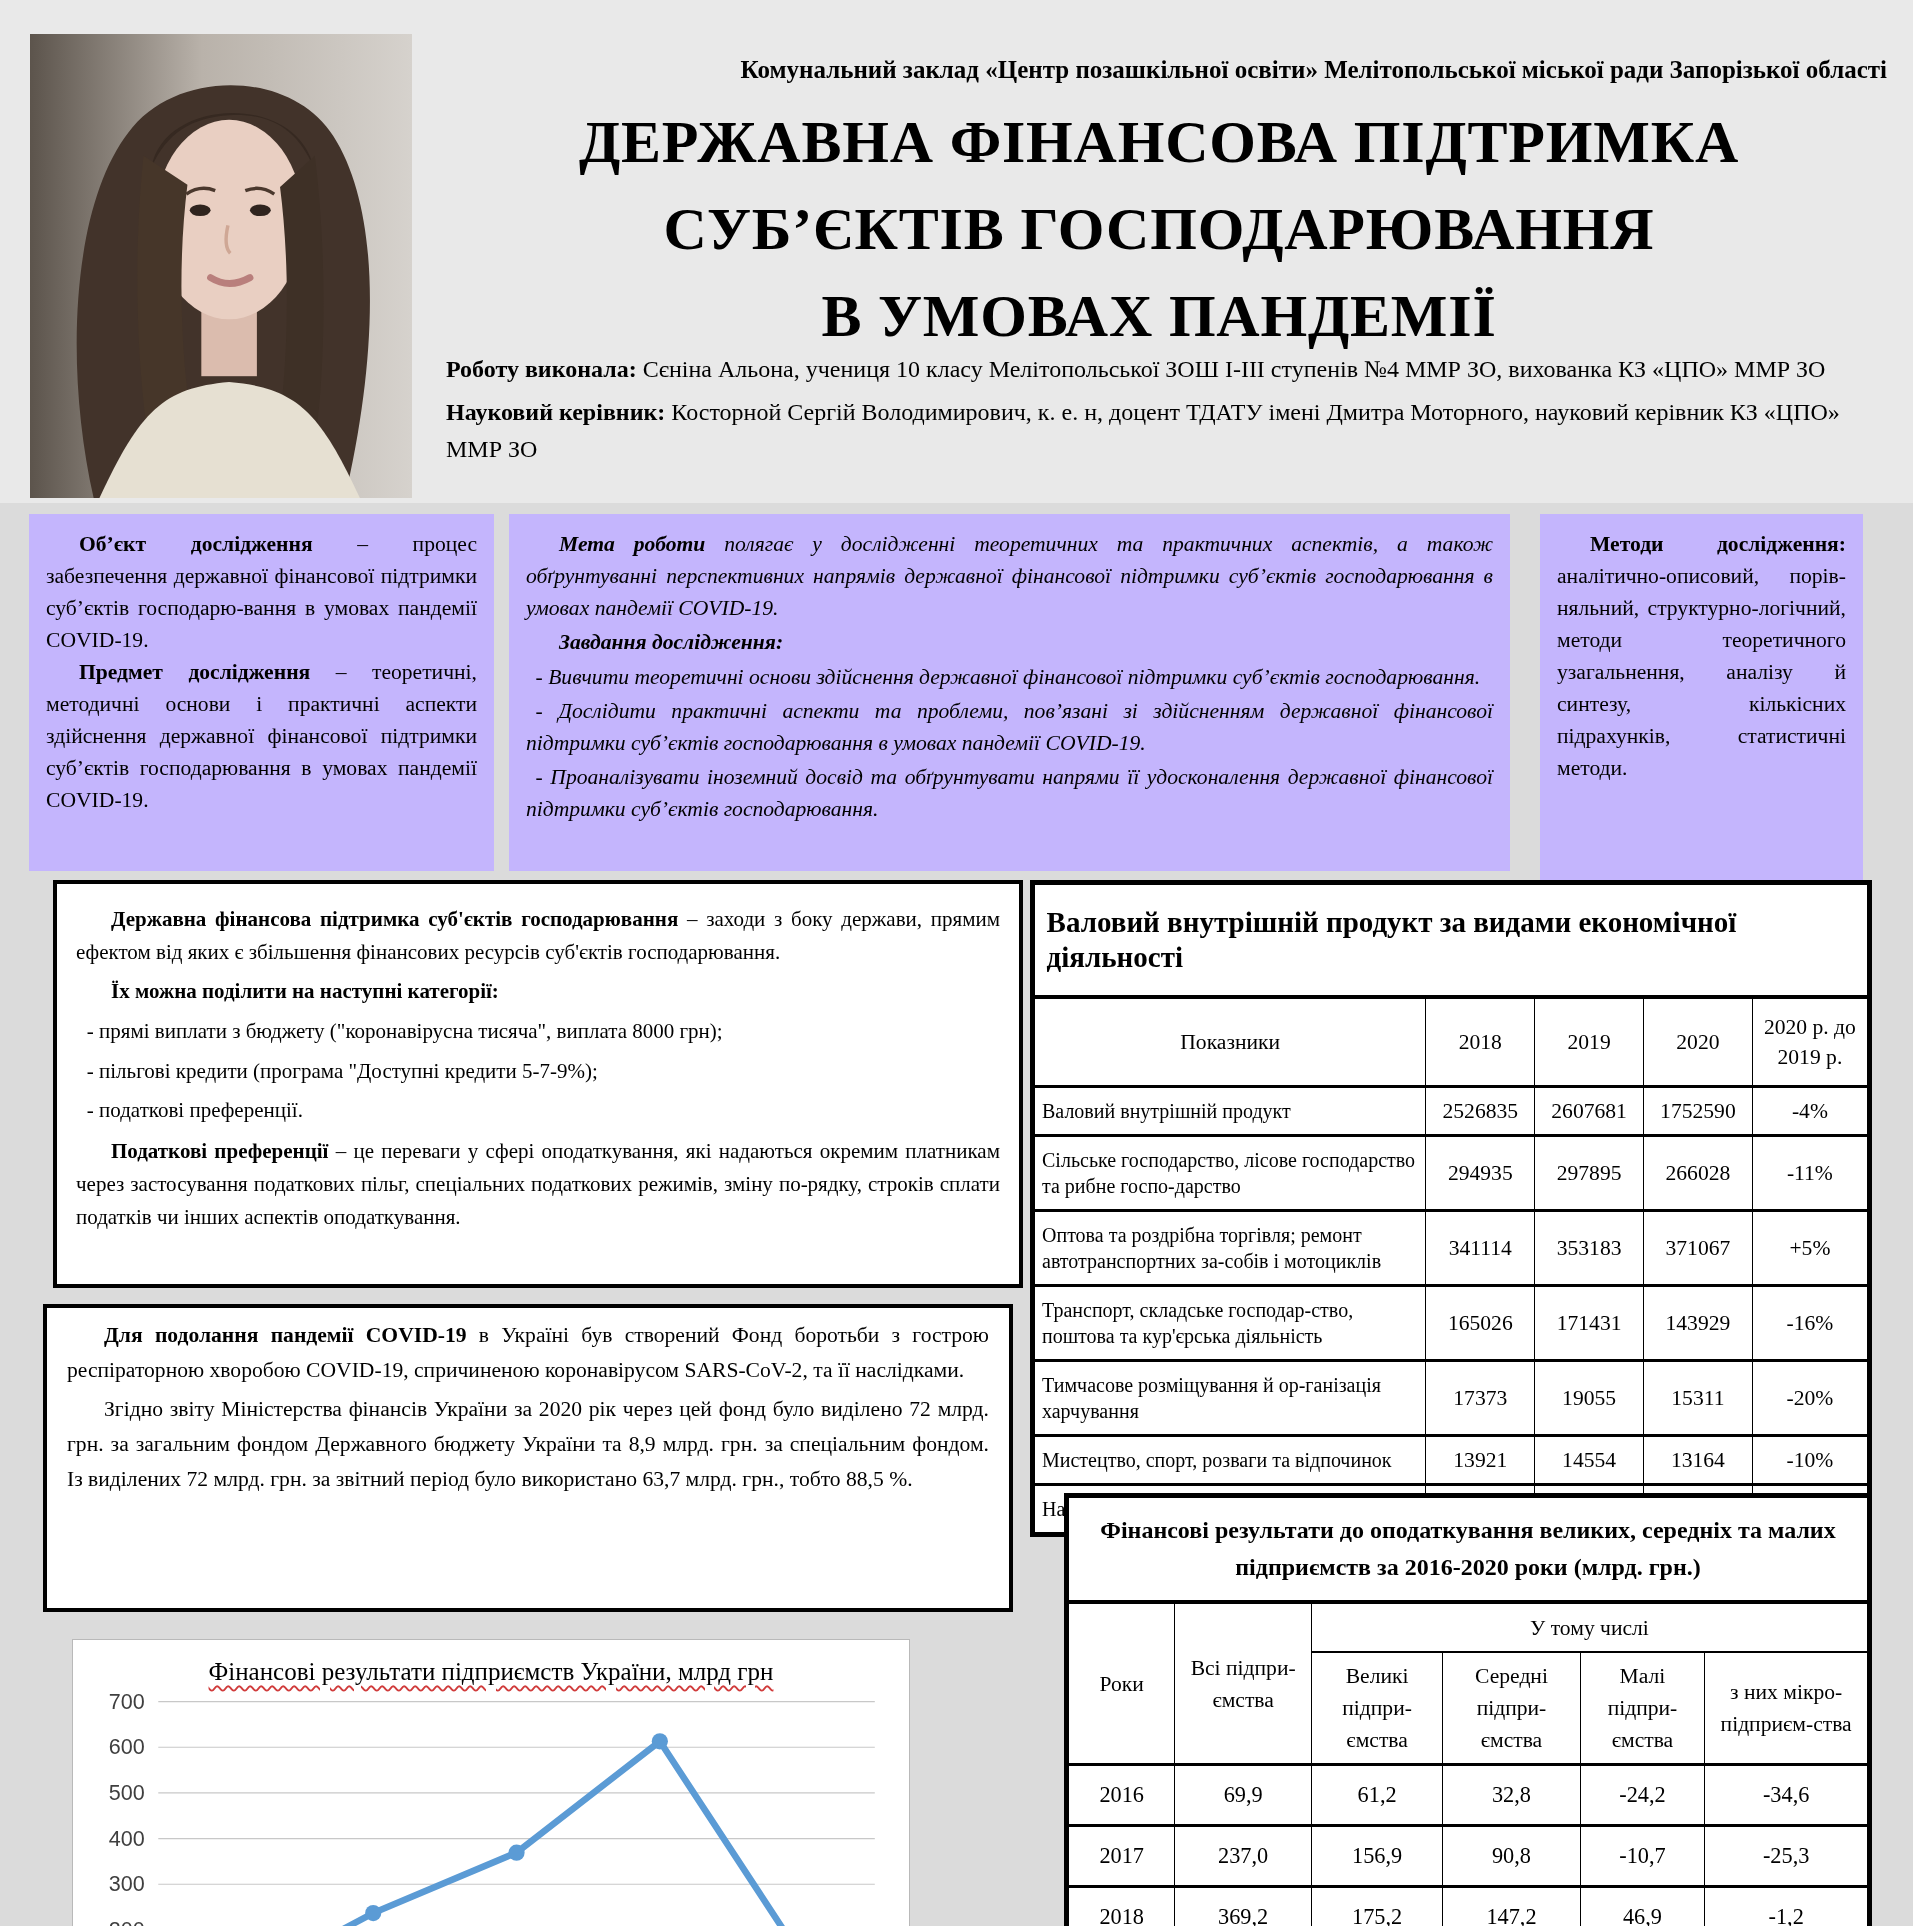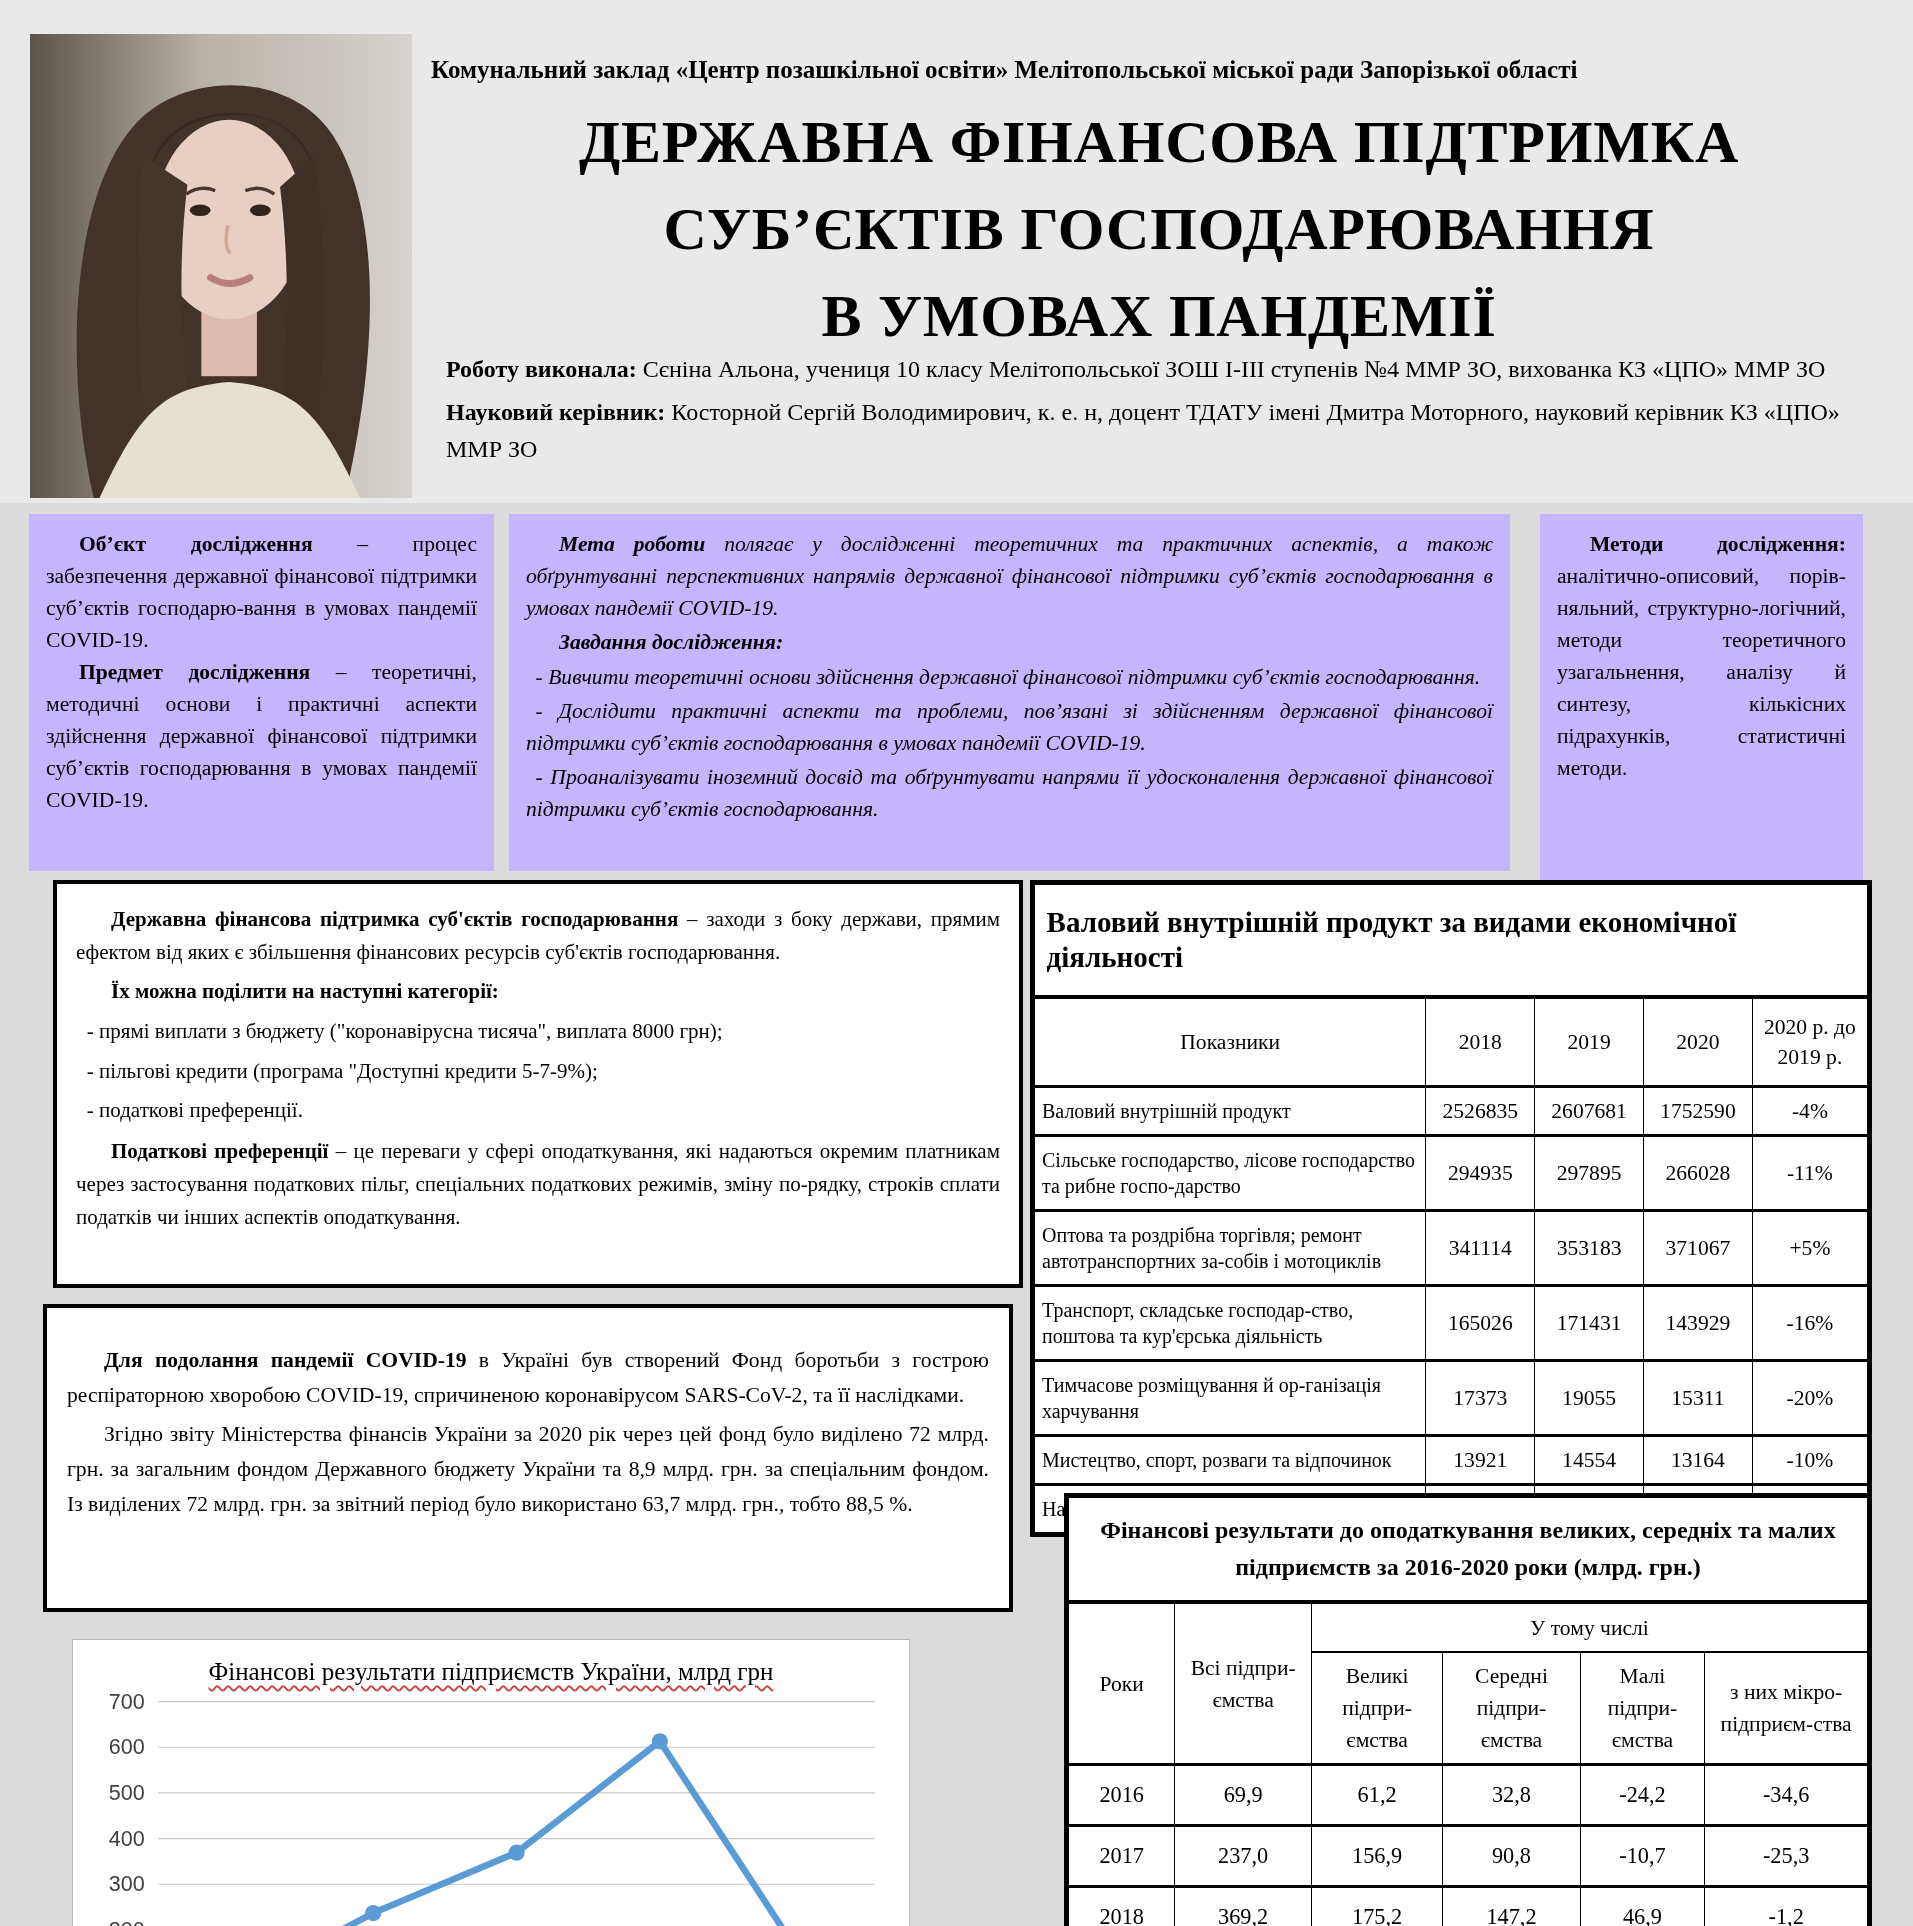--- a/index.html
+++ b/index.html
@@ -1,21 +1,21 @@
 <!DOCTYPE html>
 <html style="font-size:6.2px"><head>
 <meta charset="utf-8">
 <style>
   html,body{margin:0;padding:0;background:#c9c9c9;}
   .poster{position:relative;width:1913px;height:2705px;background:#dbdbdb;
           font-family:"Liberation Serif",serif;color:#000;overflow:hidden;}
   
   .header{position:absolute;left:0;top:0;width:1913px;height:503px;background:#e9e9e9;}
   .photo{position:absolute;left:30px;top:34px;width:382px;height:464px;display:block;}
-  .org-line{position:absolute;left:431px;top:54px;width:1456px;text-align:left;
+  .org-line{position:absolute;left:431px;top:54px;width:1456px;text-align:right;
             font-weight:bold;font-size:25px;line-height:32px;}
   .title{position:absolute;left:431px;top:99px;width:1456px;text-align:center;
          font-weight:bold;font-size:60px;line-height:87px;letter-spacing:0.8px;}
   .byline{position:absolute;left:446px;top:336px;width:1441px;font-size:24px;line-height:37px;text-align:left;margin-top:15px;}
   .byline p{margin:0 0 6.2px 0;}
   
   .ybox{position:absolute;background:#c4b5fd;padding:14px 17px;font-size:21.6px;line-height:32px;
         text-align:justify;box-sizing:border-box;}
   .ybox p{margin:0;text-indent:33px;}
   .ybox p.bullet{text-indent:9.6px;text-align:justify;}
@@ -23,21 +23,21 @@
   .box-goal{left:509px;top:514px;width:1001px;height:357px;font-style:italic;}
   .box-goal p{margin-bottom:2.3px;}
   .box-methods{left:1540px;top:514px;width:323px;height:433px;}
   
   .wbox{position:absolute;background:#ffffff;border:4.6px solid #000;box-sizing:border-box;
         text-align:justify;}
   .box-def{left:53px;top:880px;width:970px;min-height:408px;padding:14px 19px;
            font-size:21px;line-height:33px;}
   .box-def p{margin:5.4px 0;text-indent:35px;}
   .box-def p.bullet{text-indent:10.8px;line-height:31px;margin:8.5px 0;}
-  .box-fund{left:43px;top:1304px;width:970px;min-height:308px;padding:30px 20px;
+  .box-fund{left:43px;top:1304px;width:970px;min-height:308px;padding:5px 20px;
             font-size:21.6px;line-height:35px;}
   .box-fund p{margin:4.6px 0;text-indent:37px;}
   
   .gdp-wrap{position:absolute;left:1030px;top:880px;width:842px;}
   table.gdp{border-collapse:collapse;width:100%;background:#fff;border:5.4px solid #000;}
   .gdp td,.gdp th{border:1.9px solid #000;vertical-align:middle;font-weight:normal;}
   .gdp .title-cell{font-weight:bold;font-size:29px;text-align:left;padding:20px 11.6px;
                    border-bottom:4.6px solid #000;line-height:35px;}
   .gdp thead th{font-size:21.6px;text-align:center;padding:13px 5.4px;border-bottom:3.9px solid #000;line-height:30px;}
   .gdp tbody td{text-align:center;font-size:21.6px;padding:10px 5.4px;border-top:3.5px solid #000;}

